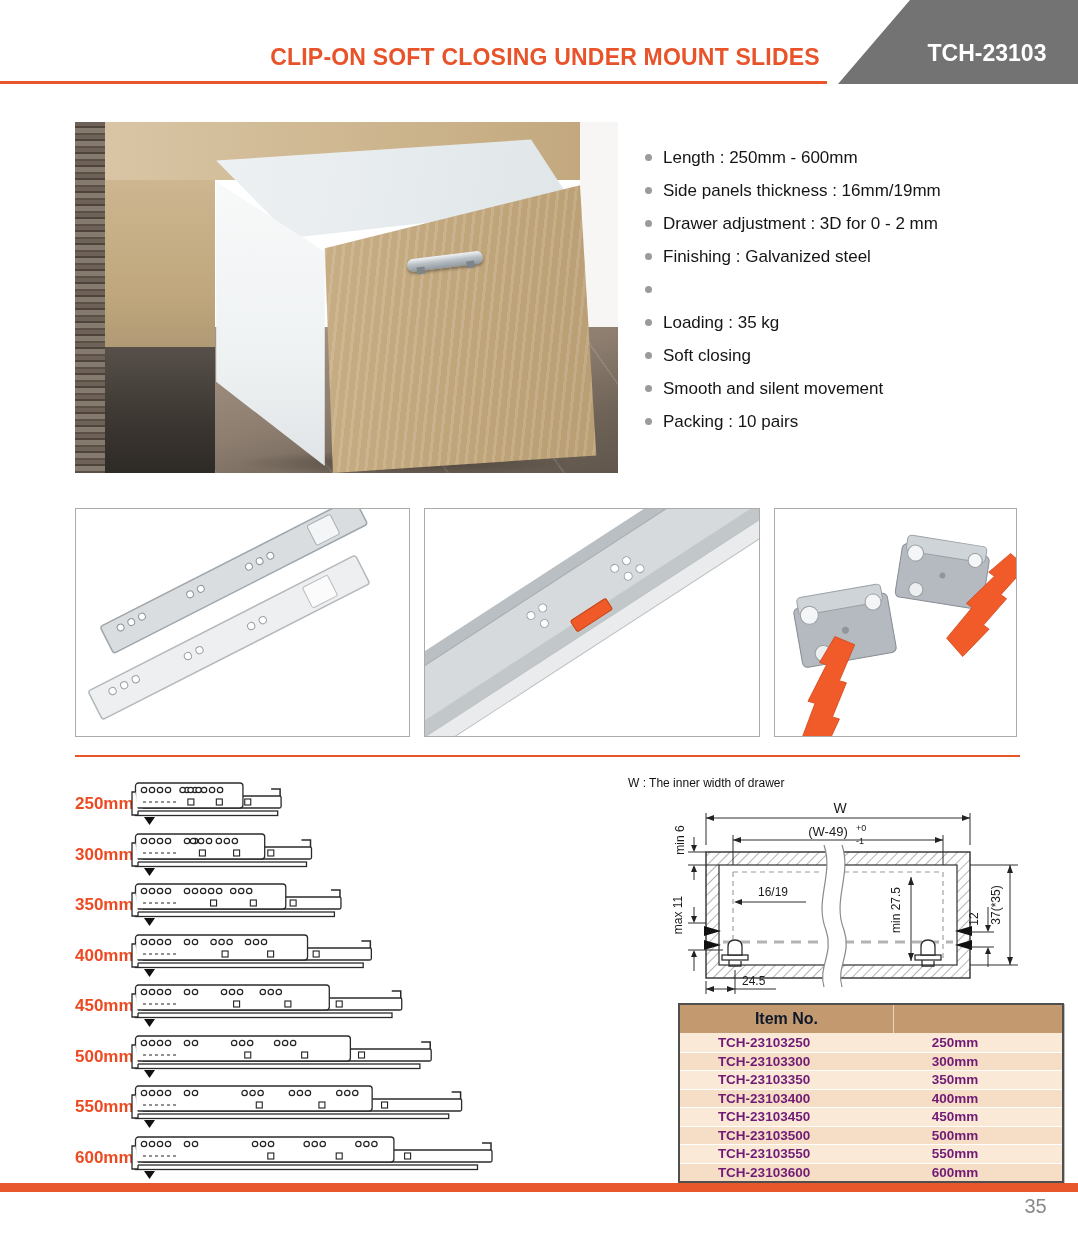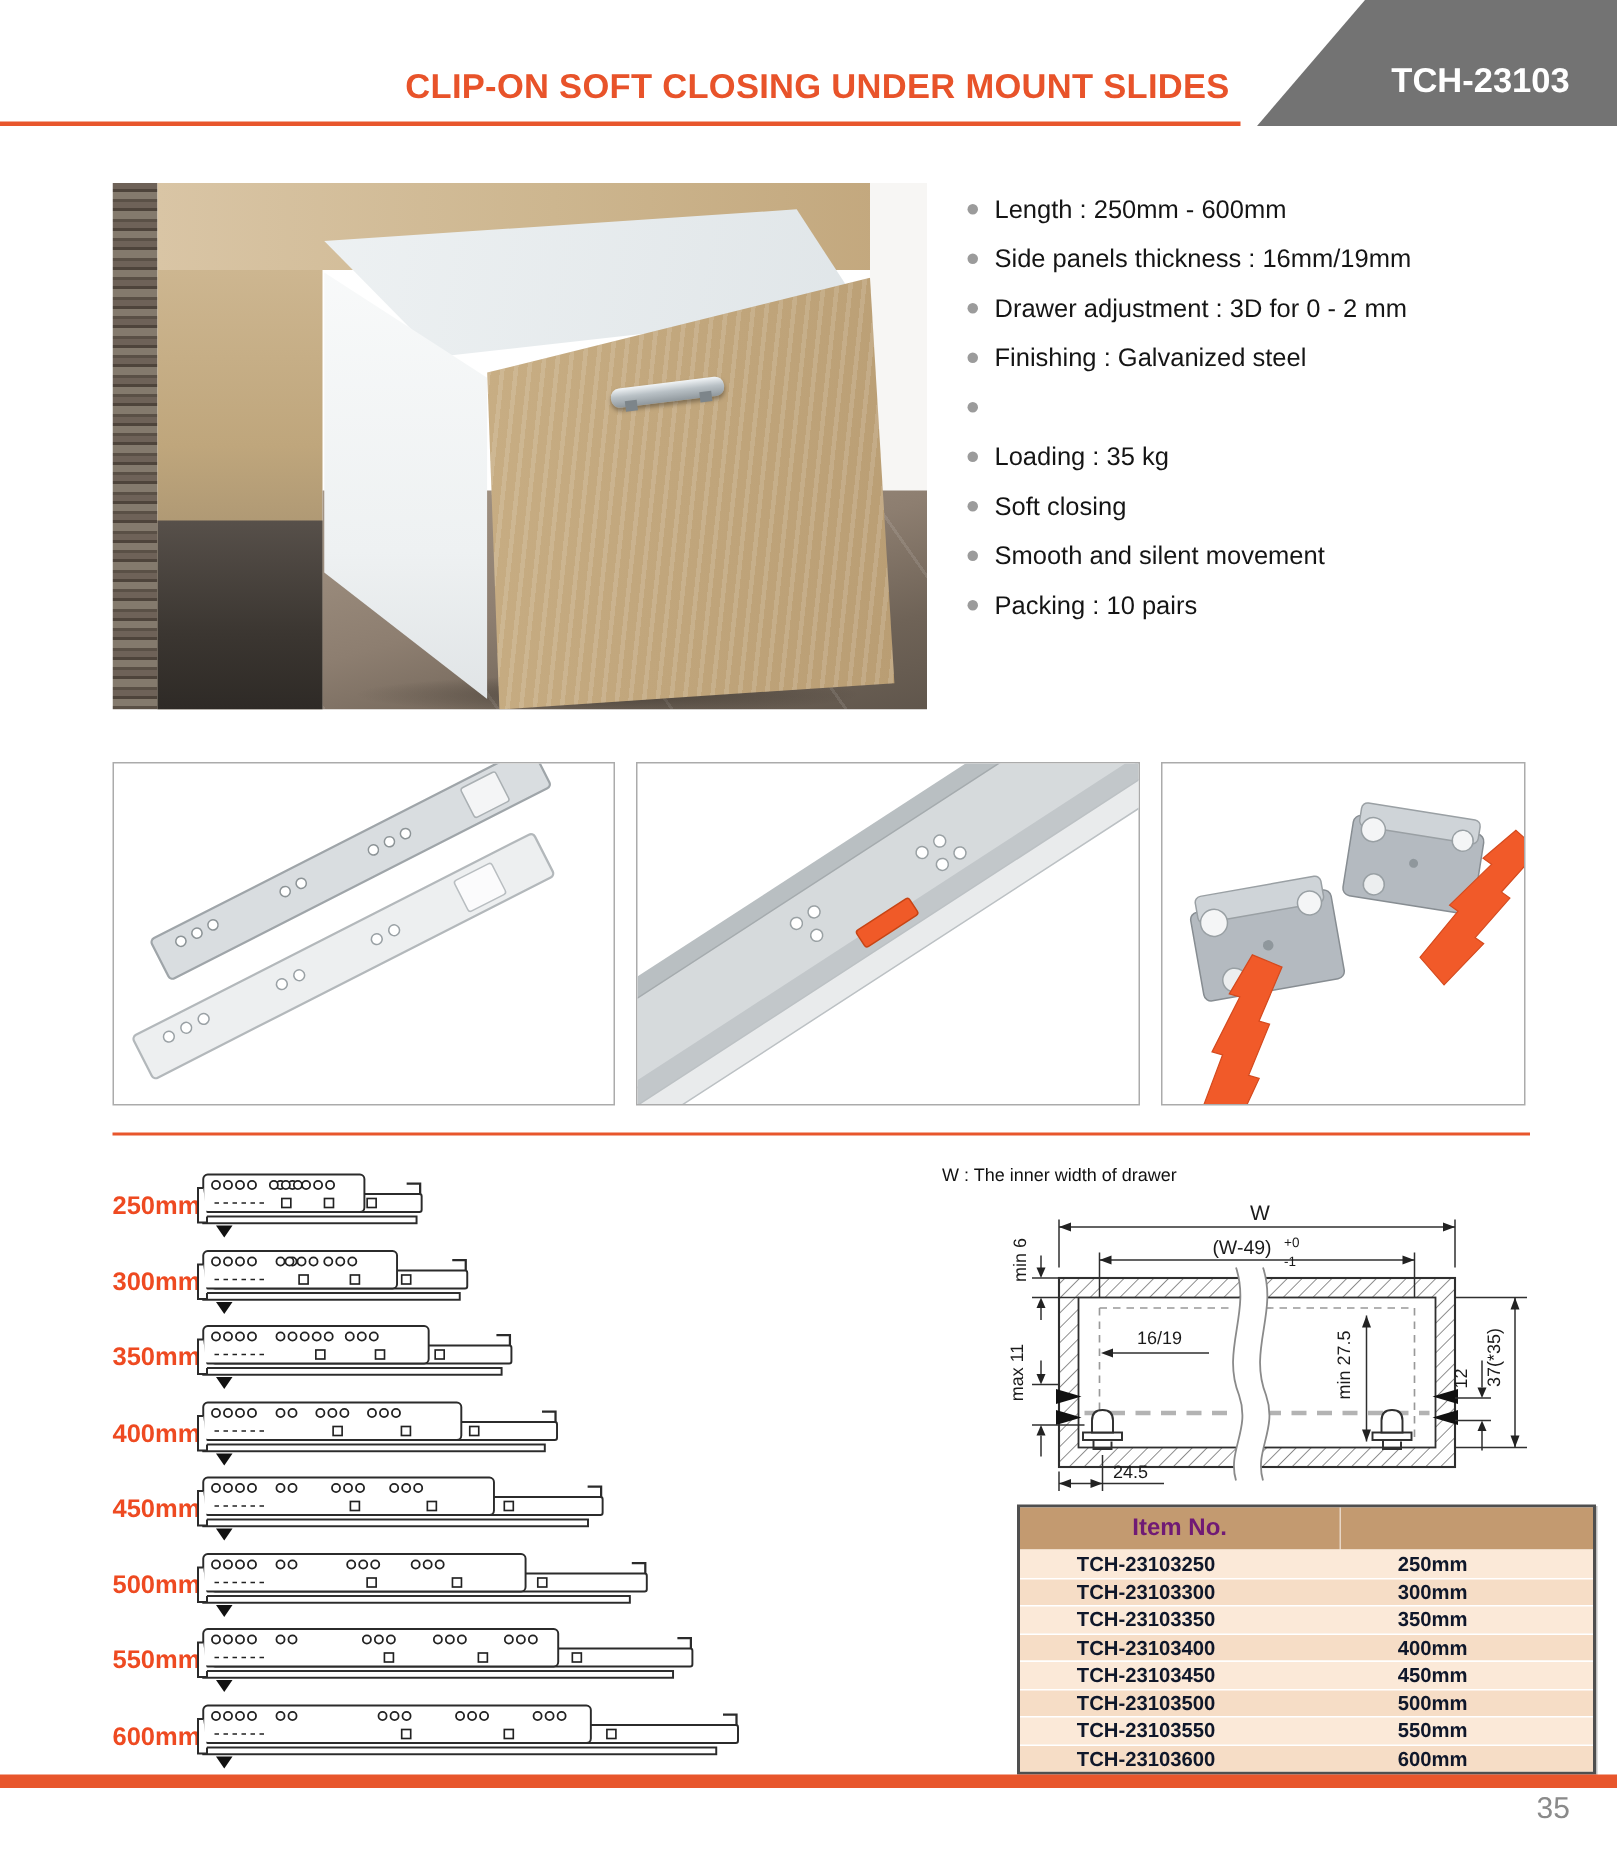--- a/index.html
+++ b/index.html
@@ -54,21 +54,21 @@
       repeating-linear-gradient(96deg, rgba(255,255,255,.13) 0 3px, transparent 3px 9px),
       linear-gradient(100deg,#d3bc97 0%,#c9af85 40%,#b89c72 100%); }
   .ph-handle { left:332px; top:133px; width:76px; height:13px; border-radius:6px;
     transform:rotate(-7deg);
     background:linear-gradient(180deg,#f2f5f7,#b9c1c6 45%,#8f979c);
     box-shadow:0 2px 3px rgba(0,0,0,.35); }
   .ph-handle::before, .ph-handle::after { content:""; position:absolute; top:9px; width:8px; height:7px; background:#7d858a; }
   .ph-handle::before { left:9px; } .ph-handle::after { right:9px; }
 
   
-  .features { left:645px; top:123px; width:382px; }
+  .features { left:645px; top:141px; width:382px; }
   .feat { display:flex; align-items:center; height:33px; }
   .dot { width:7px; height:7px; border-radius:50%; background:#9b9b9b; margin-right:11px; flex:0 0 auto; }
   .feat span.txt { font-size:17px; color:#151515; white-space:nowrap; }
 
   
   .photo-box { top:508px; height:229px; border:1px solid #ababab; background:#fff; overflow:hidden; }
   .pb1 { left:75px;  width:335px; }
   .pb2 { left:424px; width:336px; }
   .pb3 { left:774px; width:243px; }
 
@@ -82,25 +82,25 @@
   .slide-row { display:flex; align-items:center; height:50.5px; }
   .slide-label { width:56px; flex:0 0 auto; color:#ee4a21; font-size:17px; font-weight:bold; }
 
   
   .tech-title { left:628px; top:776px; font-size:12px; color:#111; }
   .tech-svg { left:628px; top:795px; }
   svg text { font-family:"Liberation Sans", sans-serif; fill:#1a1a1a; }
 
   
   .spec-table { left:678px; top:1003px; width:386px; border:2px solid #4f4f4f; background:#fff; box-shadow:1px 1px 0 rgba(0,0,0,.25); }
-  .t-head { display:flex; height:28px; background:#c39a70; color:#701a75; font-weight:bold; font-size:16px; }
+  .t-head { display:flex; height:28px; background:#c39a70; color:#0f172a; font-weight:bold; font-size:16px; }
   .t-head > div { display:flex; align-items:center; justify-content:center; }
   .t-head > div:first-child { width:44%; border-right:1px solid rgba(255,255,255,.6); }
   .t-head > div:last-child { width:56%; }
-  .t-row { display:flex; height:18.5px; font-size:13.5px; font-weight:bold; color:#0f172a; background:#fbe9d8;justify-content:space-between; }
+  .t-row { display:flex; height:18.5px; font-size:13.5px; font-weight:bold; color:#701a75; background:#fbe9d8;justify-content:space-between; }
   .t-row:nth-child(odd) { background:#f6ddc6; }
   .t-row + .t-row { border-top:1px solid #fff; }
   .t-row > div { display:flex; align-items:center; justify-content:center; }
   .t-row > div:first-child { width:44%; }
   .t-row > div:last-child { width:56%; }
 </style>
 </head>
 <body>
 
 <div class="abs page-title">CLIP-ON SOFT CLOSING UNDER MOUNT SLIDES</div>

